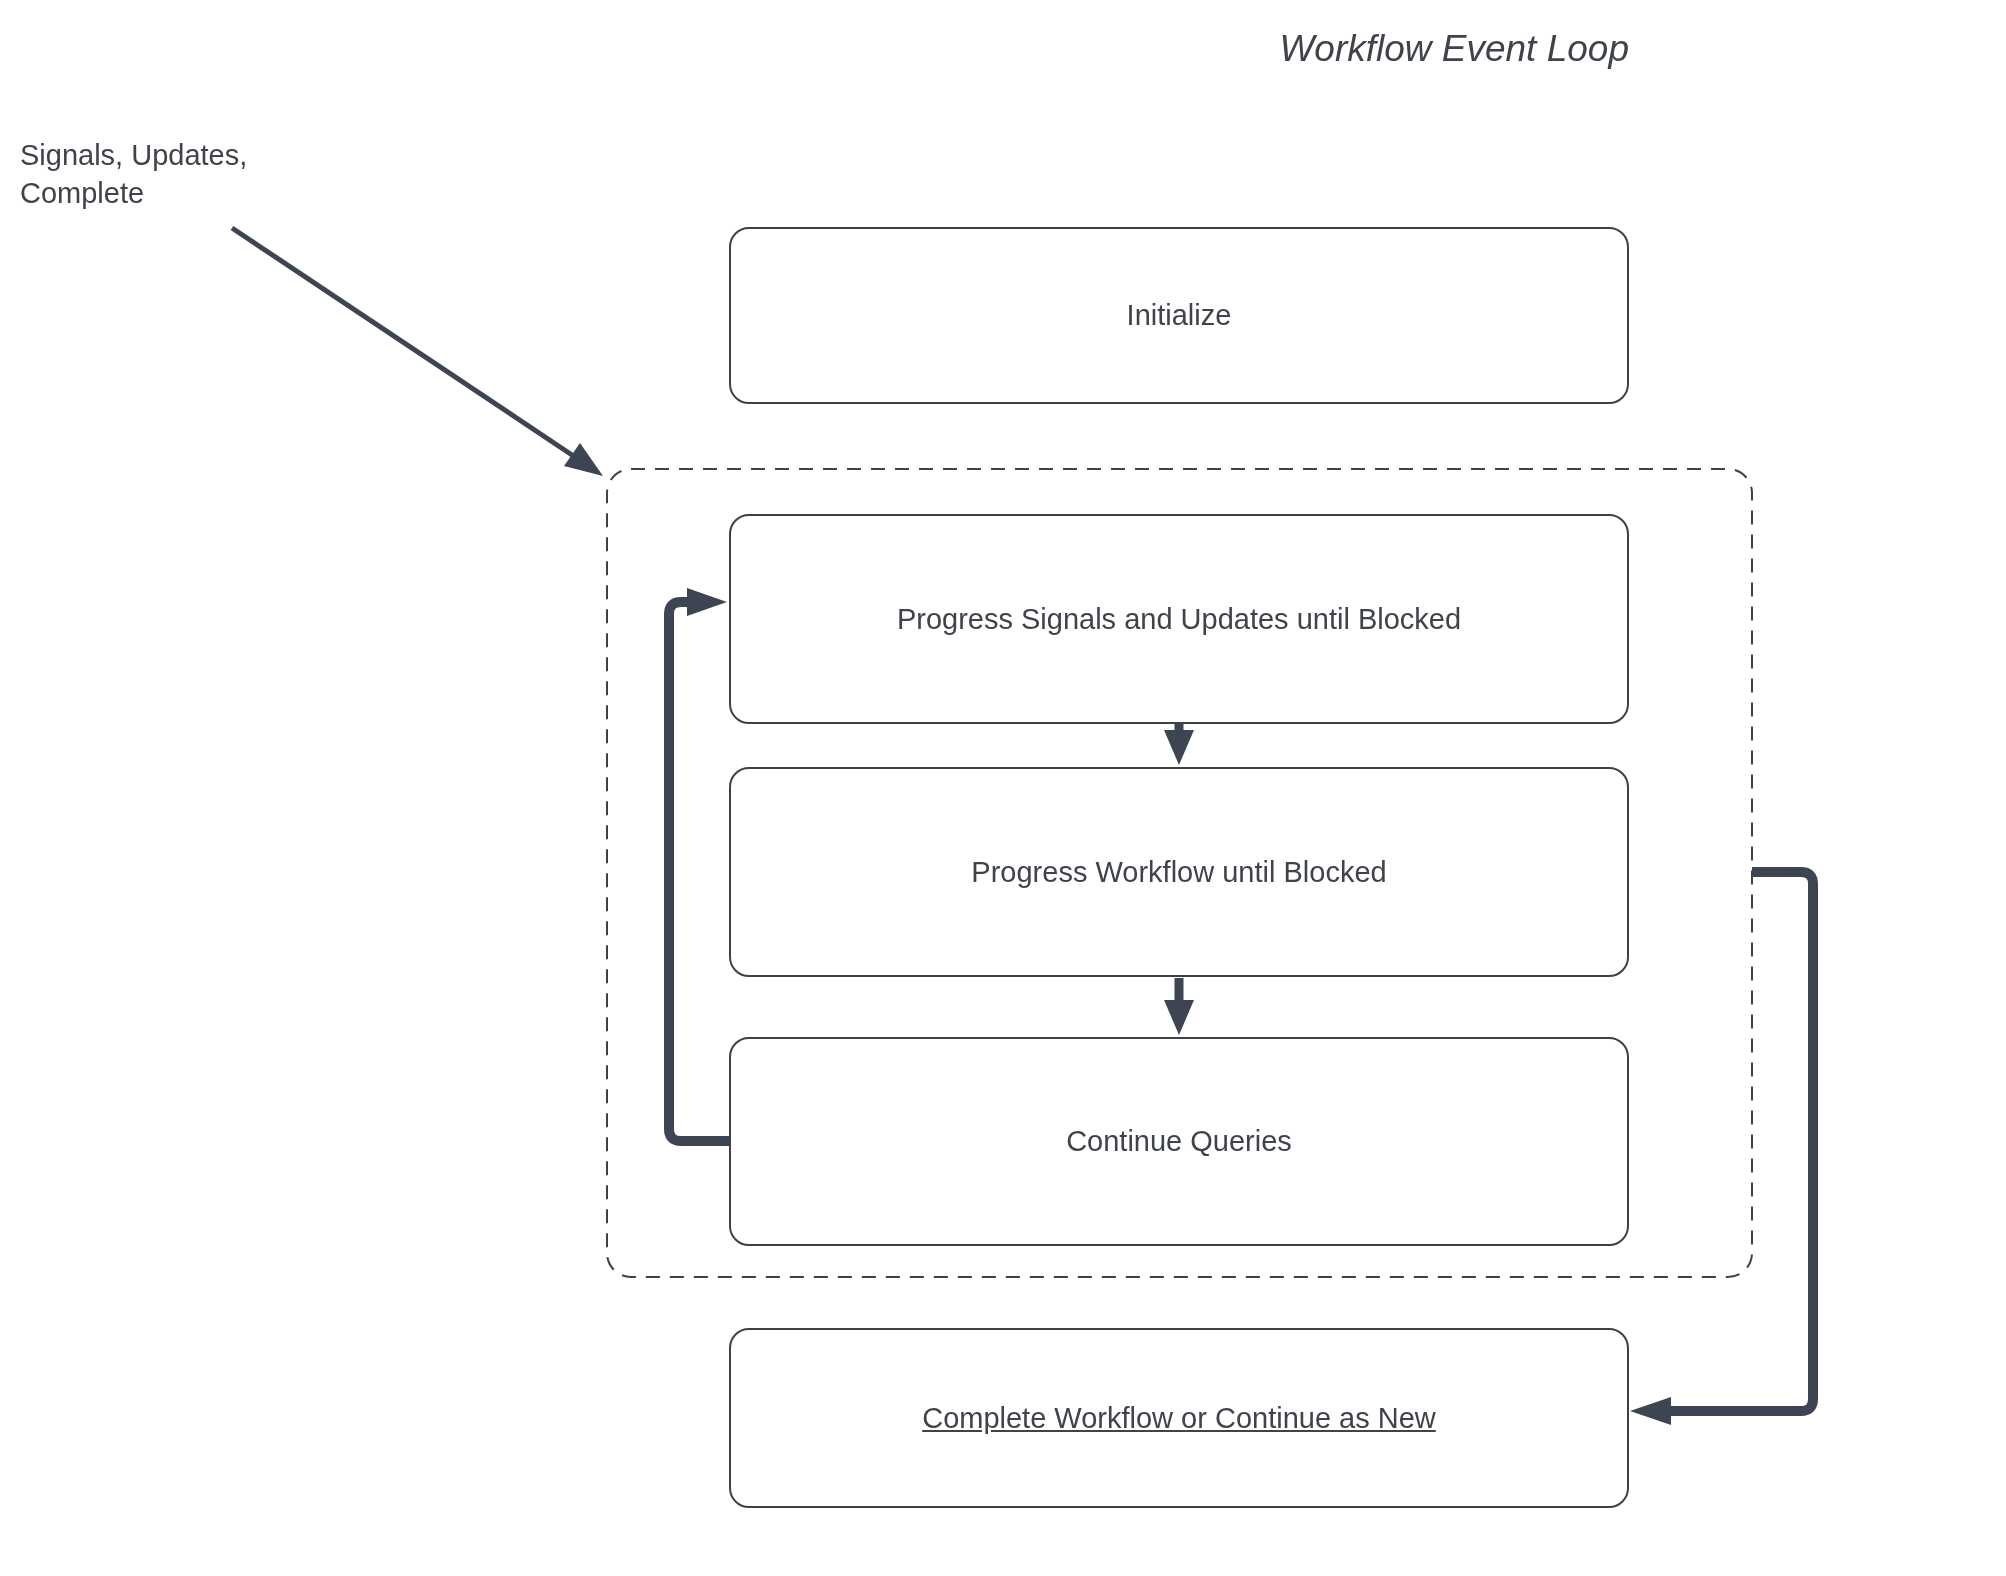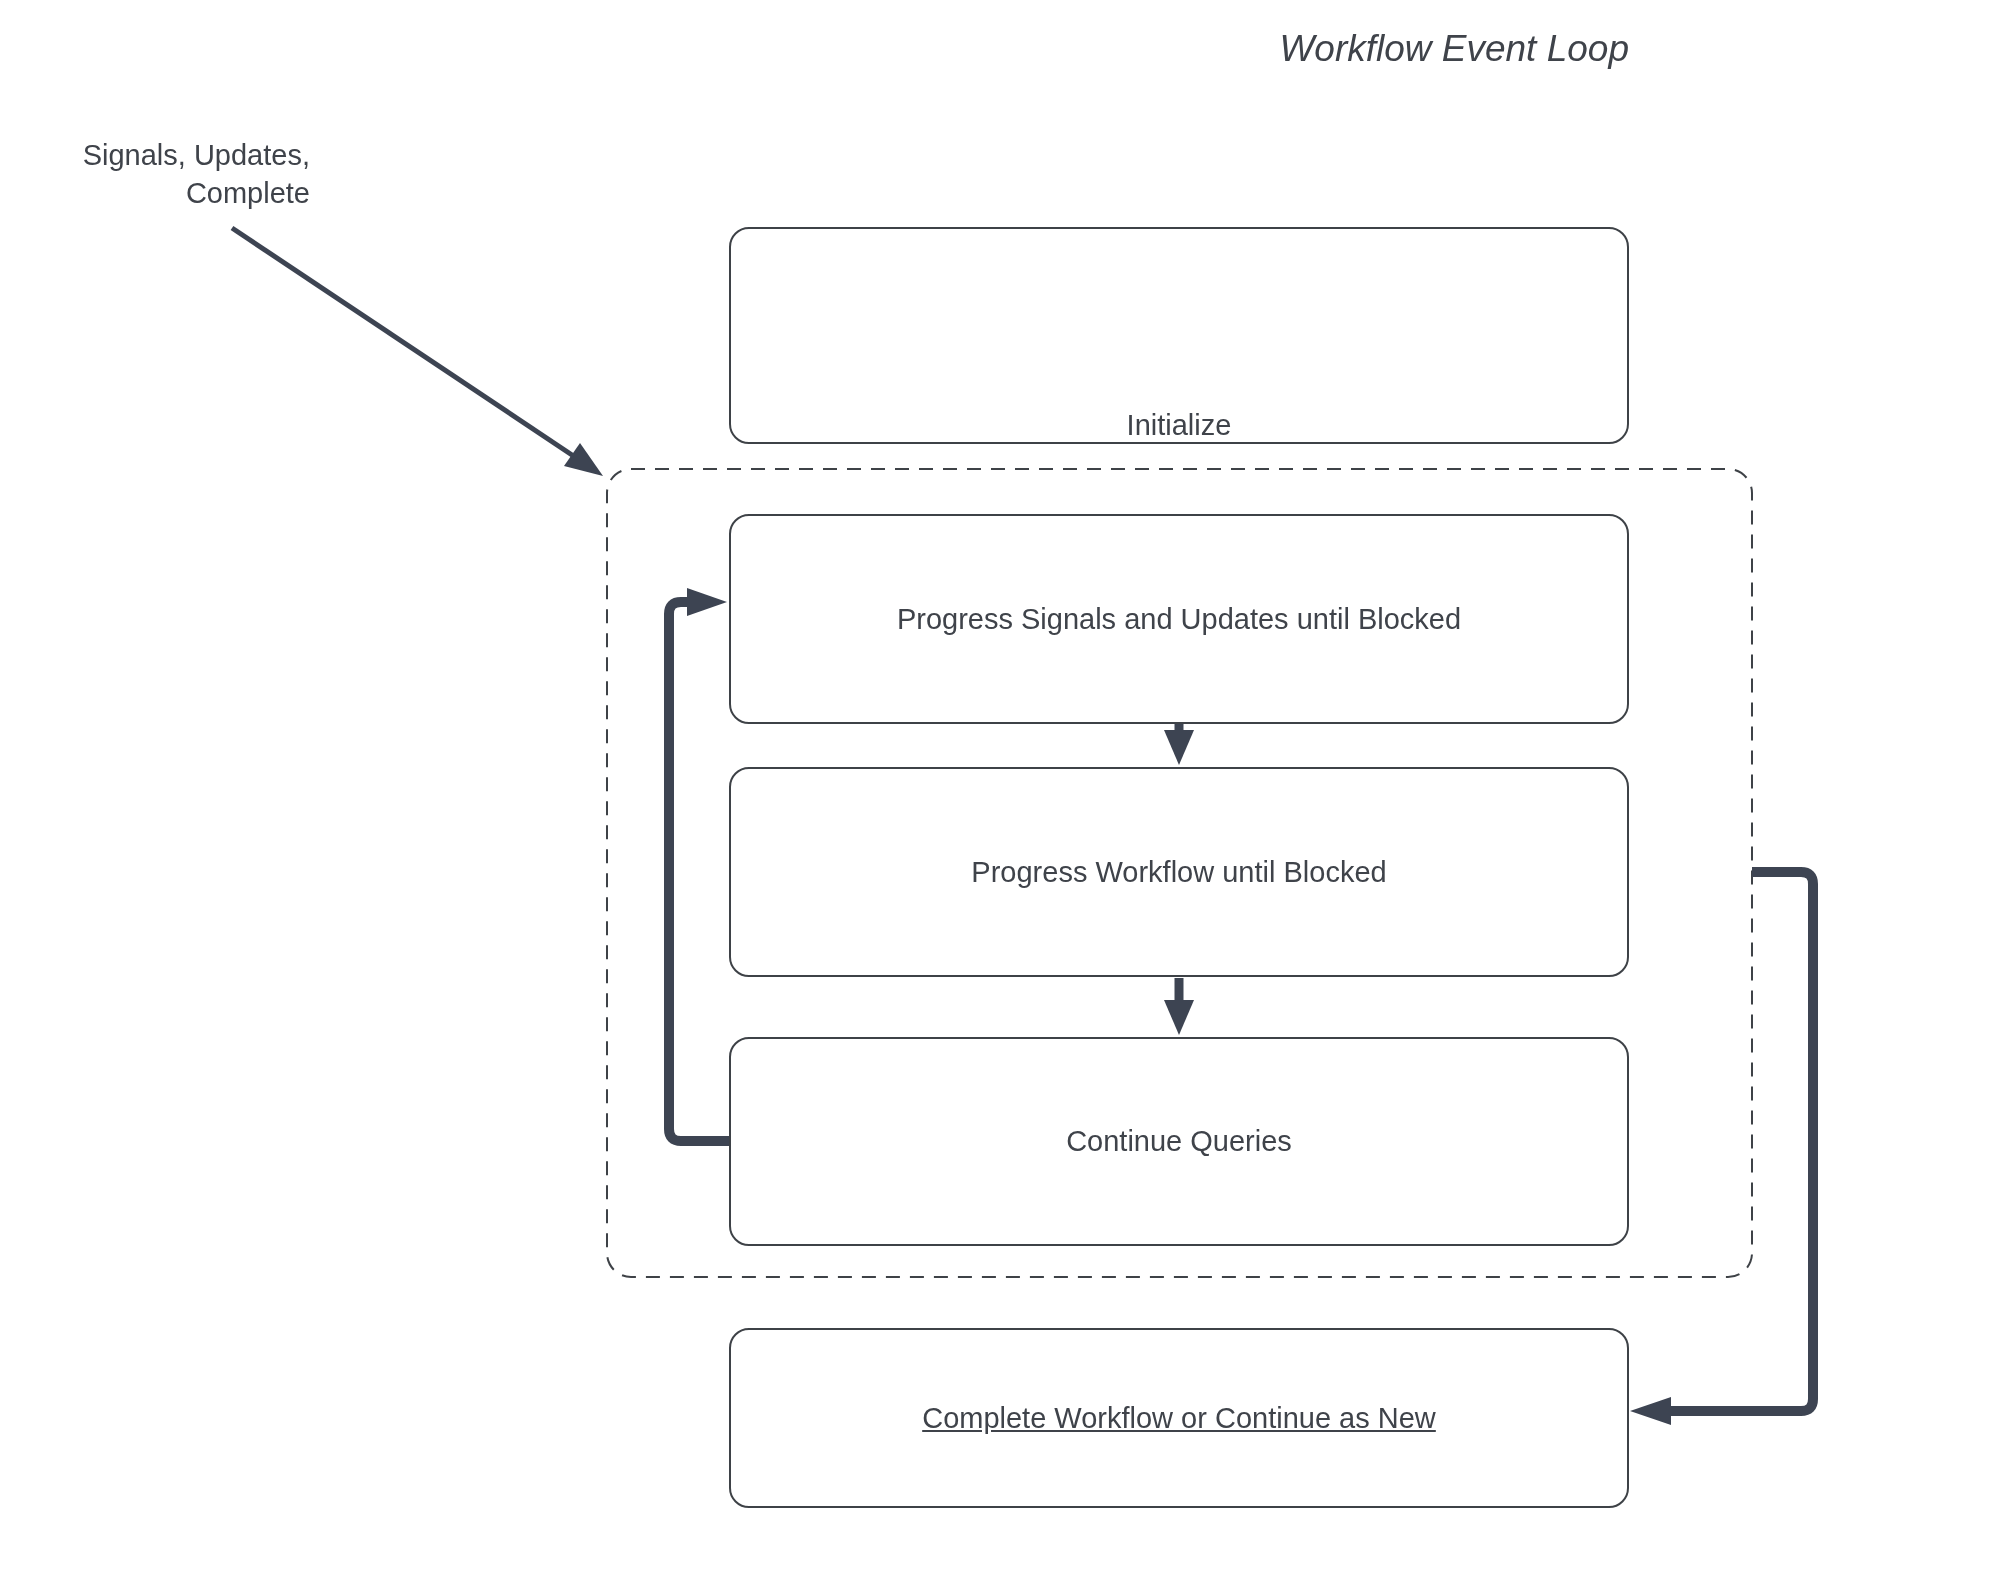--- a/index.html
+++ b/index.html
@@ -22,41 +22,41 @@
     position: absolute;
     left: 729px; top: 28px; width: 900px;
     text-align: right;
     font-size: 37px;
     font-style: italic;
     color: var(--text);
   }
   .external-label {
     position: absolute;
     left: 20px; top: 136px; width: 290px;
-    text-align: right;
+    text-align: left;
     font-size: 29px;
     line-height: 38px;
     color: var(--text);
   }
   .node {
     position: absolute;
     left: 729px;
     width: 900px;
     background: var(--background);
     border: 2px solid var(--box-border);
     border-radius: 20px;
     display: flex;
     align-items: center;
     justify-content: center;
     text-align: center;
     font-size: 29px;
     color: var(--text);
     z-index: 2;
   }
-  .node-initialize        { top: 227px;  height: 217px; align-items: flex-end; }
+  .node-initialize        { top: 227px;  height: 177px; }
   .node-progress-signals  { top: 514px;  height: 210px; }
   .node-progress-workflow { top: 767px;  height: 210px; }
   .node-execute-queries   { top: 1037px; height: 209px; }
   .node-complete          { top: 1328px; height: 180px; text-decoration: underline; }
   .edge-layer {
     position: absolute;
     left: 0; top: 0;
     width: 2006px; height: 1576px;
     z-index: 1;
   }

